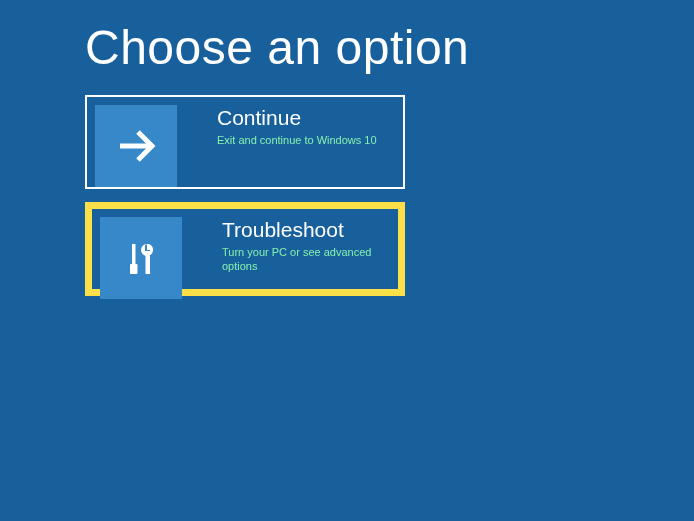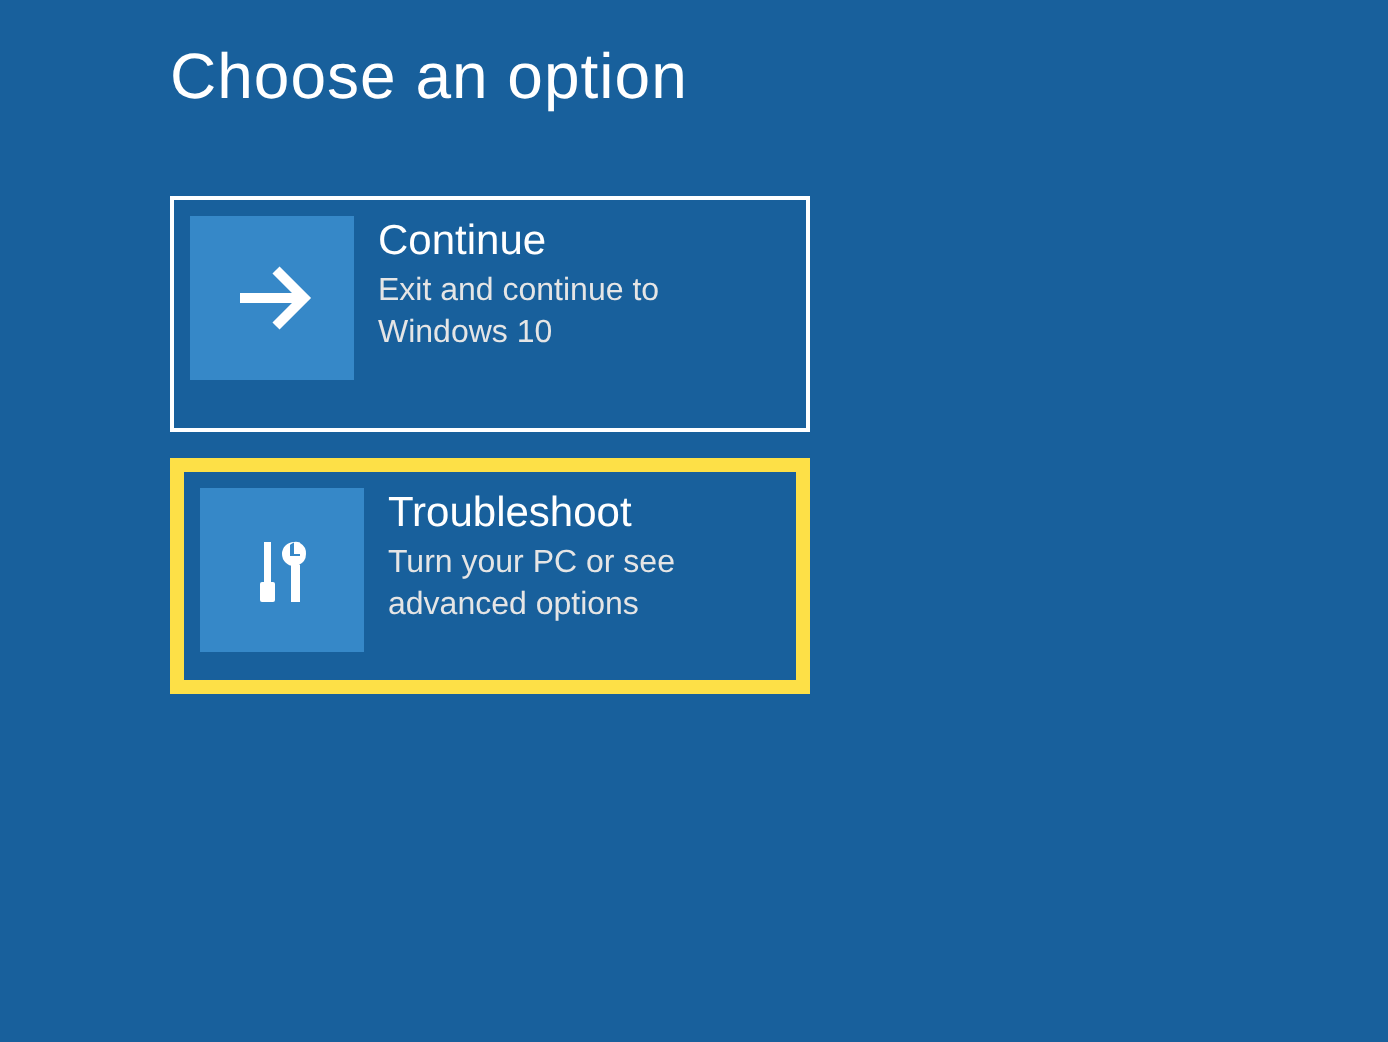--- a/index.html
+++ b/index.html
@@ -9,34 +9,35 @@
       background: #18609c;
       font-family: "Segoe UI Light", "Segoe UI", Arial, sans-serif;
       color: #ffffff;
       font-weight: 300;
       overflow: hidden;
     }
     .container {
       padding: 20px 0 0 85px;
     }
     .page-title {
-      font-size: 32px;
+      font-size: 48px;
       font-weight: 300;
-      margin-bottom: 41px;
+      margin-bottom: 20px;
       letter-spacing: 0.5px;
     }
     .option-tile {
       width: 320px;
-      height: 118px;
+      height: 94px;
       margin-bottom: 13px;
       display: flex;
       align-items: flex-start;
       padding: 8px;
       cursor: pointer;
       position: relative;
+      gap: 28px;
     }
     .option-tile.bordered {
       border: 2px solid #ffffff;
     }
     .option-tile.highlighted {
       border: 7px solid #fde047;
     }
     .icon-box {
       width: 82px;
       height: 82px;
@@ -50,23 +51,23 @@
       padding-left: 12px;
       padding-top: 0px;
     }
     .tile-title {
       font-size: 21px;
       font-weight: 300;
       line-height: 1.2;
       margin-bottom: 3px;
     }
     .tile-subtitle {
-      font-size: 16px;
+      font-size: 11px;
       font-weight: 400;
-      color: #e5e5e5;
+      color: #86efac;
       line-height: 1.3;
     }
     svg { display: block; }
   </style>
 </head>
 <body>
 
 <div class="container">
   <h1 class="page-title">Choose an option</h1>
 

